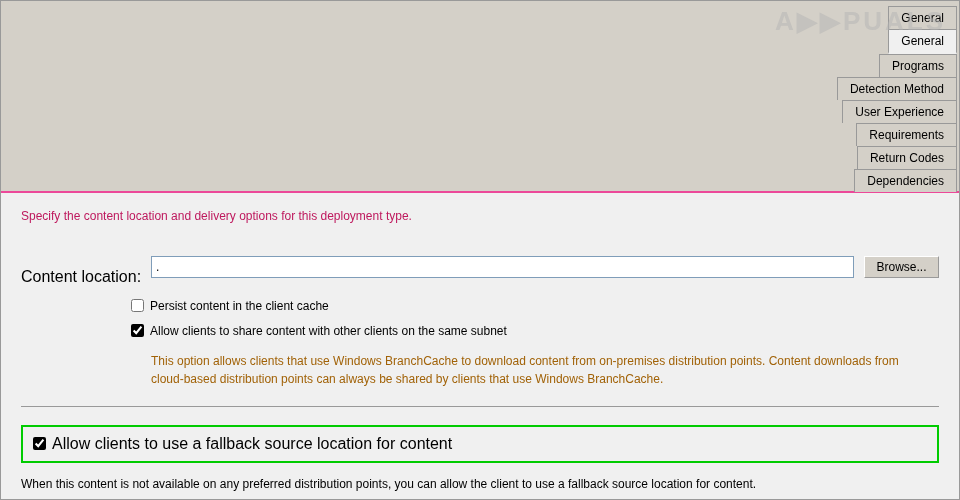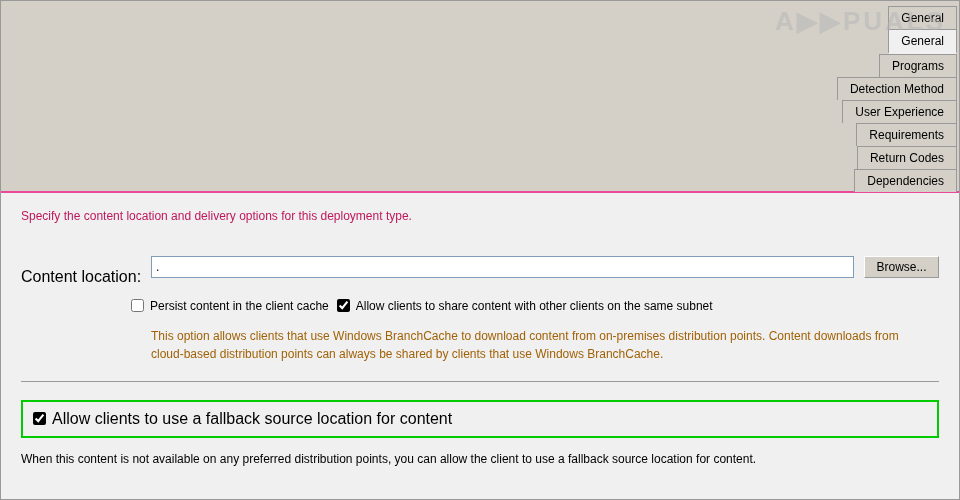--- a/index.html
+++ b/index.html
@@ -108,21 +108,21 @@
       border-left-color: #fff;
       font-size: 12px;
       cursor: pointer;
       white-space: nowrap;
       min-width: 75px;
     }
 
     
     .checkbox-section {
       display: flex;
-      flex-direction: row;
+      flex-direction: column;
       gap: 8px;
       padding-left: 110px;
     }
 
     .checkbox-row {
       display: flex;
       align-items: flex-start;
       gap: 6px;
     }
 

